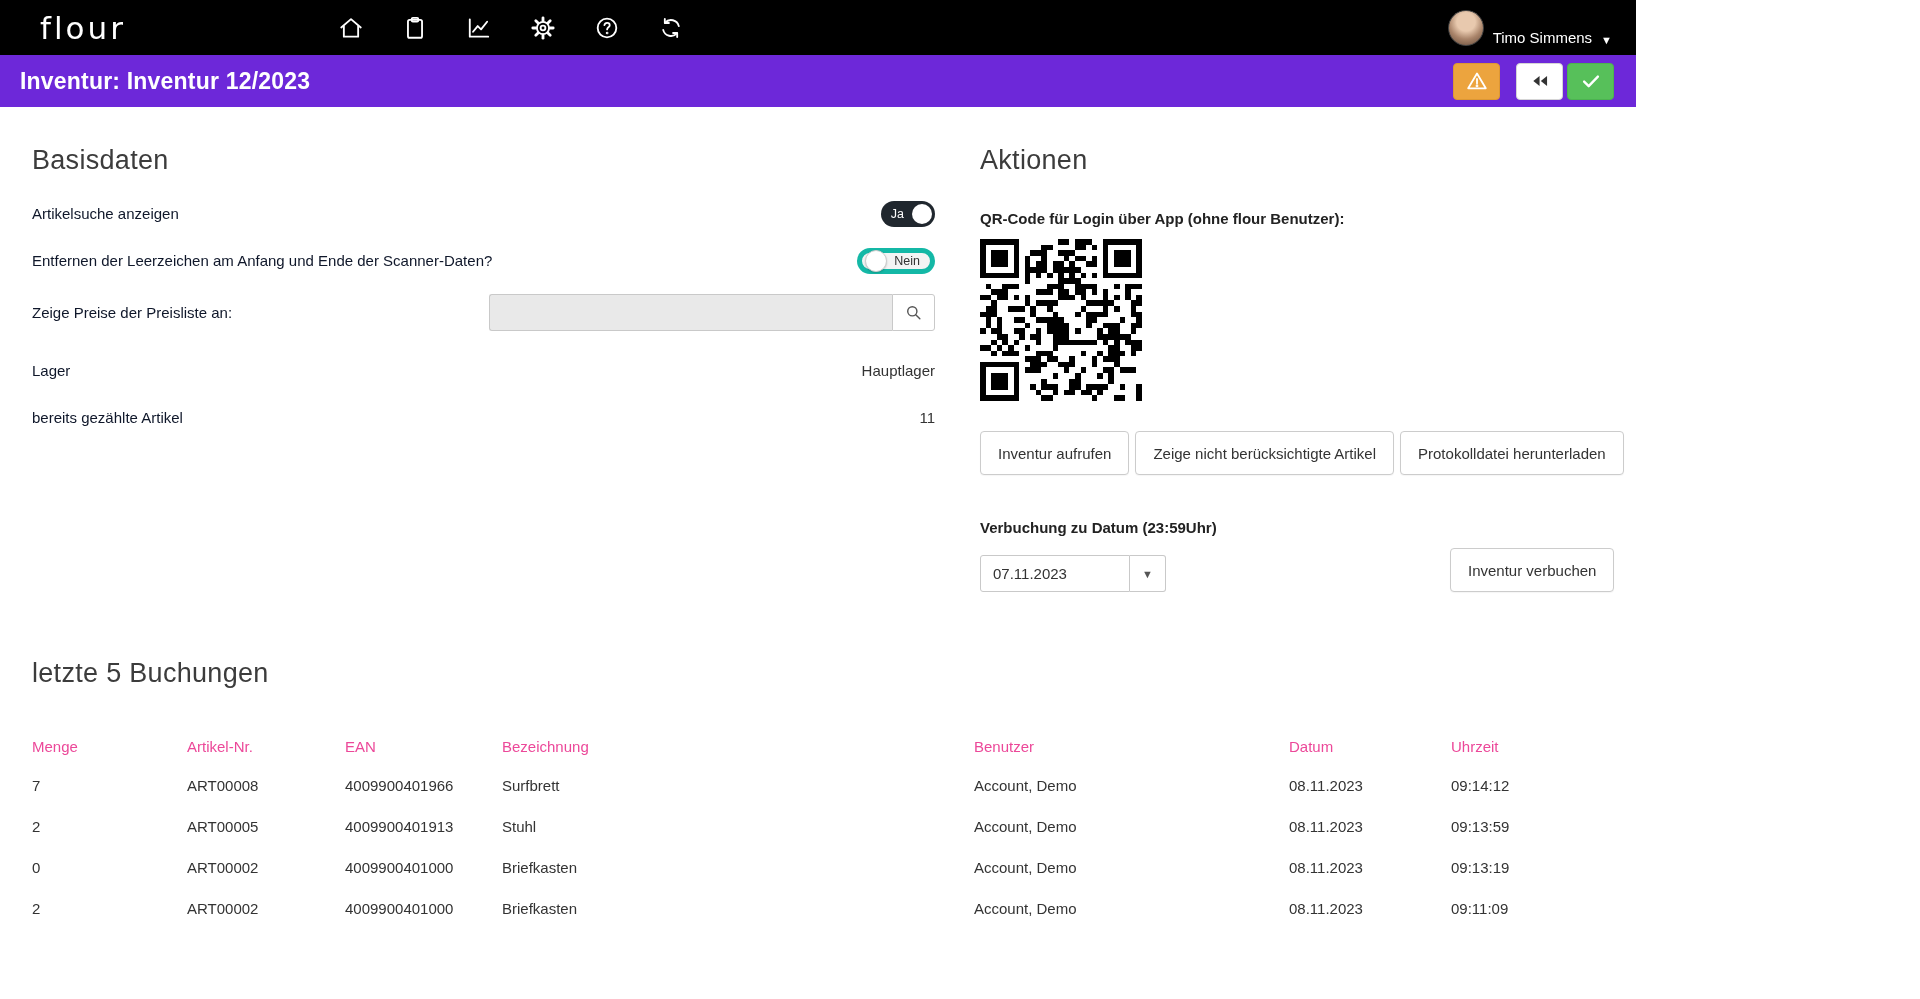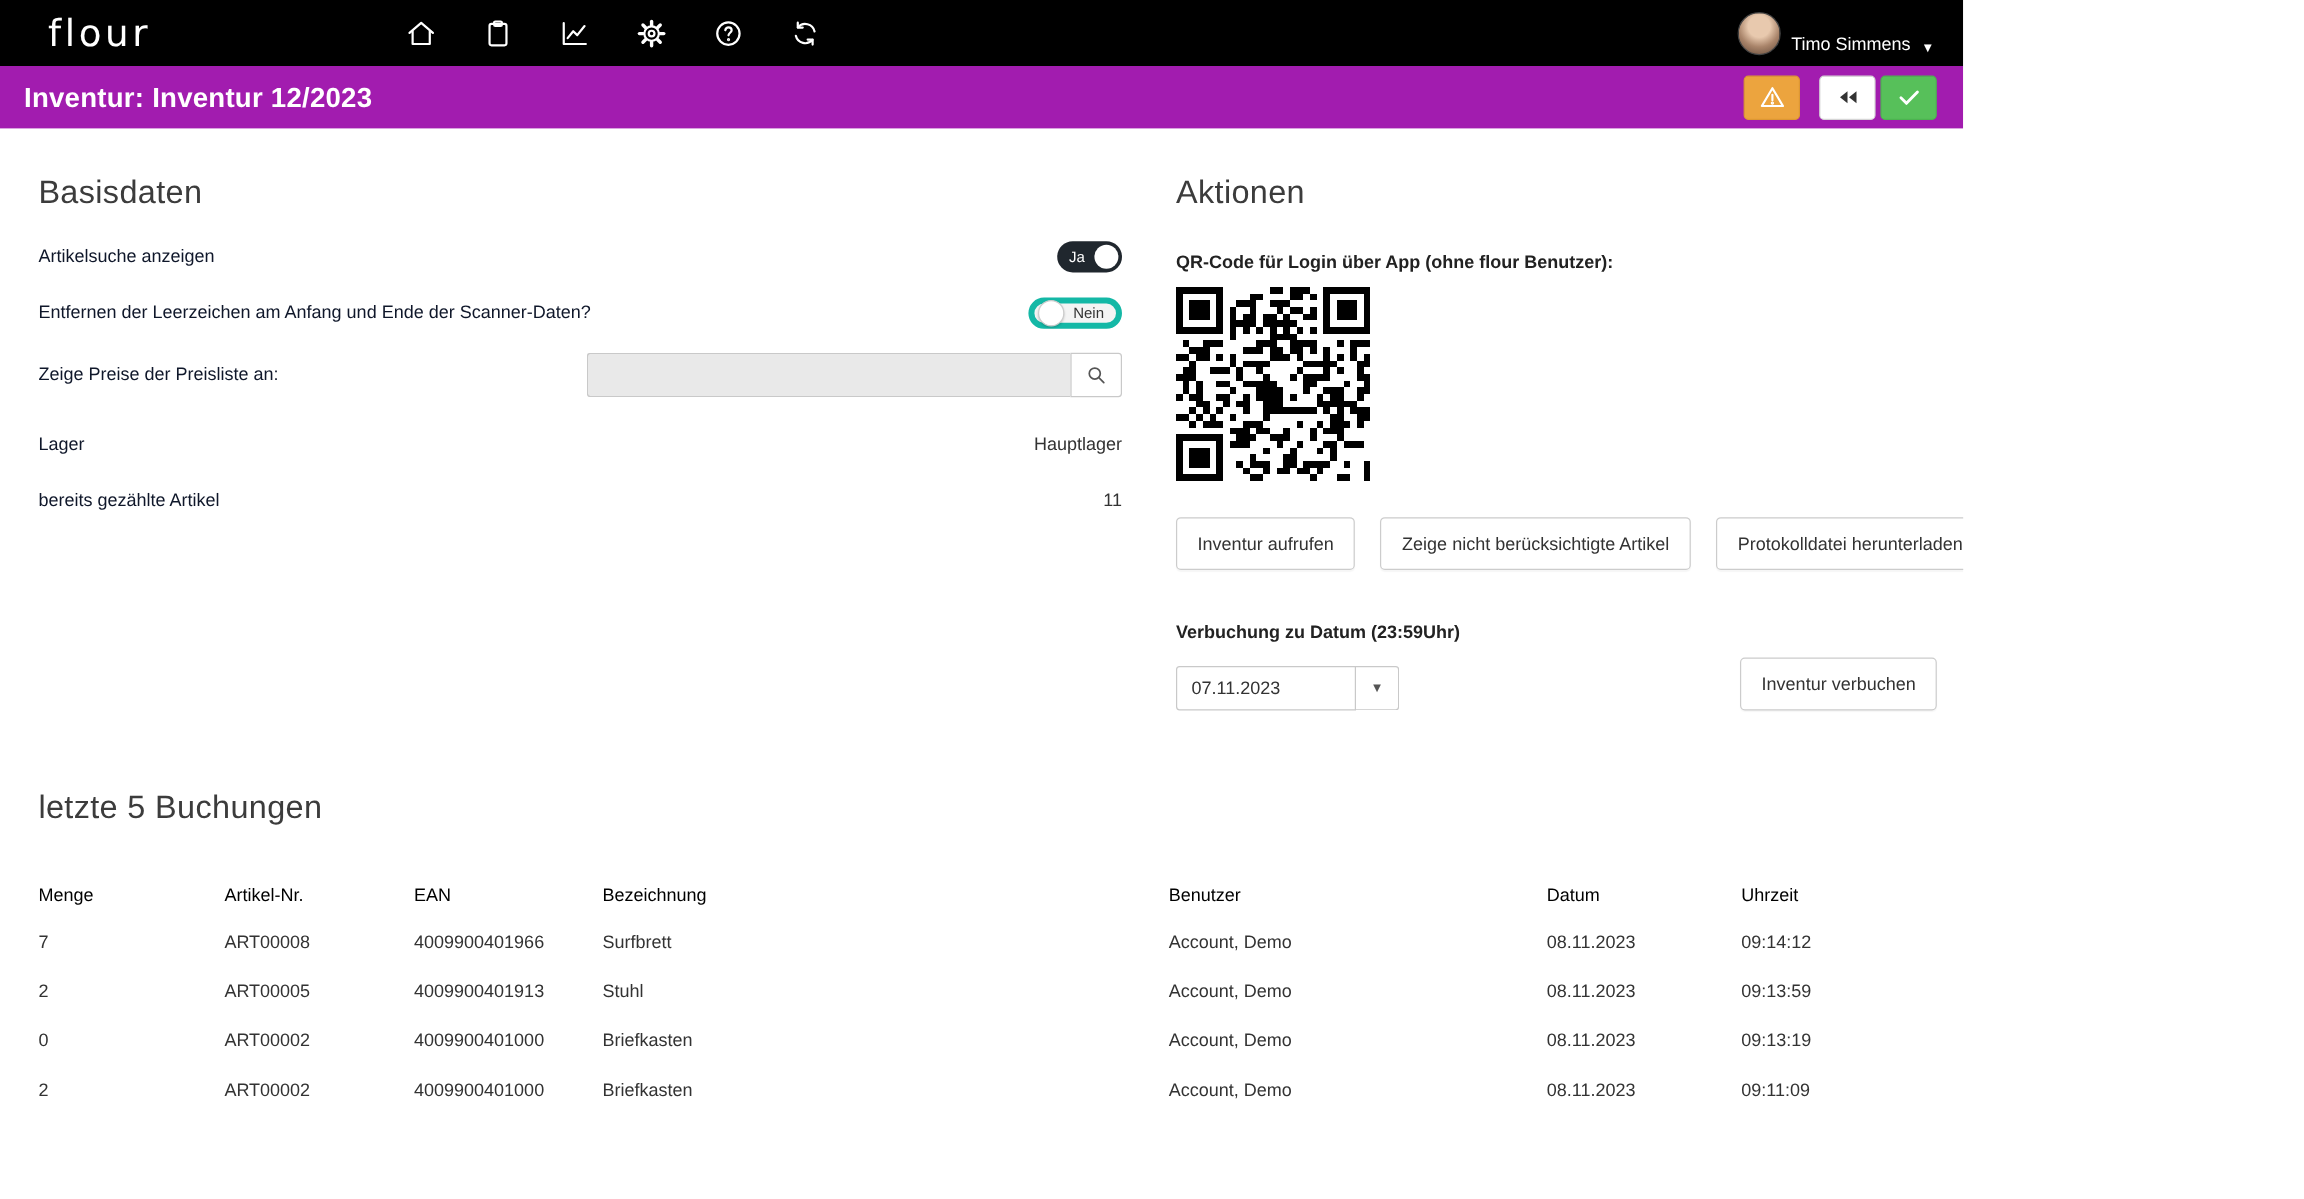--- a/index.html
+++ b/index.html
@@ -13,21 +13,21 @@
   .topnav{display:flex;align-items:center;gap:34px;}
   .topnav a{display:inline-flex;align-items:center;justify-content:center;width:30px;height:30px;cursor:pointer;}
   .topnav svg{stroke:#fff;fill:none;stroke-width:1.7;stroke-linecap:round;stroke-linejoin:round;}
   .user{margin-left:auto;display:flex;align-items:flex-end;gap:9px;color:#fff;font-size:15px;cursor:pointer;}
   .avatar{width:34px;height:34px;border-radius:50%;
           background:radial-gradient(circle at 50% 32%, #e8c9ae 0 32%, #a9846a 60%, #5f4636 100%);
           border:1px solid #444;}
   .caret{font-size:11px;color:#fff;}
 
   
-  .pagehead{height:52px;background:#a21caf;display:flex;align-items:center;padding:0 22px 0 20px;box-sizing:border-box;}
+  .pagehead{height:52px;background:#6d28d9;display:flex;align-items:center;padding:0 22px 0 20px;box-sizing:border-box;}
   .pagehead h1{margin:0;font-size:23px;font-weight:600;color:#fff;letter-spacing:.2px;}
   .head-actions{margin-left:auto;display:flex;align-items:center;gap:4px;}
   .hbtn{width:47px;height:37px;border-radius:4px;border:1px solid transparent;display:inline-flex;
         align-items:center;justify-content:center;cursor:pointer;padding:0;}
   .hbtn.warn{background:#eca43e;border-color:#dd9733;margin-right:12px;}
   .hbtn.white{background:#fff;border-color:#d5d5d5;}
   .hbtn.green{background:#57c05a;border-color:#4cb350;}
   .hbtn svg{display:block;}
 
   
@@ -53,39 +53,39 @@
   .search-wrap{display:flex;align-items:stretch;}
   .search-wrap input{width:403px;height:37px;box-sizing:border-box;background:#e9e9e9;border:1px solid #c9c9c9;
                      border-right:none;border-radius:3px 0 0 3px;padding:0 10px;font-size:15px;color:#333;outline:none;}
   .search-btn{width:43px;height:37px;box-sizing:border-box;background:#fff;border:1px solid #c9c9c9;
               border-radius:0 3px 3px 0;display:inline-flex;align-items:center;justify-content:center;cursor:pointer;}
   .search-btn svg{stroke:#555;fill:none;stroke-width:1.8;stroke-linecap:round;}
 
   
   .qr-label{font-size:15px;font-weight:700;color:#222;margin:34px 0 12px 0;}
   .qr-box{width:162px;height:162px;}
-  .action-buttons{display:flex;gap:21px;margin-top:30px;flex-wrap:nowrap;}
+  .action-buttons{display:flex;gap:6px;margin-top:30px;flex-wrap:nowrap;}
   .btn{background:#fff;border:1px solid #ccc;border-radius:4px;color:#333;font-size:15px;
        font-family:inherit;padding:0 17px;height:44px;cursor:pointer;white-space:nowrap;box-shadow:0 1px 1px rgba(0,0,0,.04);}
   .verb-label{font-size:15px;font-weight:700;color:#222;margin:44px 0 12px 0;}
   .verb-row{display:flex;align-items:flex-end;}
   .date-group{display:flex;align-items:stretch;}
   .date-group input{width:150px;height:37px;box-sizing:border-box;border:1px solid #c9c9c9;border-radius:3px 0 0 3px;
                     padding:0 12px;font-size:15px;color:#333;background:#fff;outline:none;}
   .date-caret{width:36px;height:37px;box-sizing:border-box;border:1px solid #c9c9c9;border-left:none;background:#fff;
               border-radius:0 3px 3px 0;display:inline-flex;align-items:center;justify-content:center;
               color:#555;font-size:11px;cursor:pointer;}
   .verb-btn{margin-left:284px;}
 
   
   .buchungen{margin-top:66px;}
   .buchungen .section-title{margin:0 0 38px 32px;}
   .grid{display:grid;grid-template-columns:155px 158px 157px 472px 315px 162px 1fr;
         padding:0 32px;box-sizing:border-box;align-items:center;}
-  .grid.head{color:#000000;font-size:15px;height:38px;}
+  .grid.head{color:#ec4899;font-size:15px;height:38px;}
   .grid.row{color:#333;font-size:15px;height:41px;}
 </style>
 </head>
 <body>
 
 <div class="page">
 
   <div class="topbar">
     <div class="logo">flour</div>
     <nav class="topnav">

